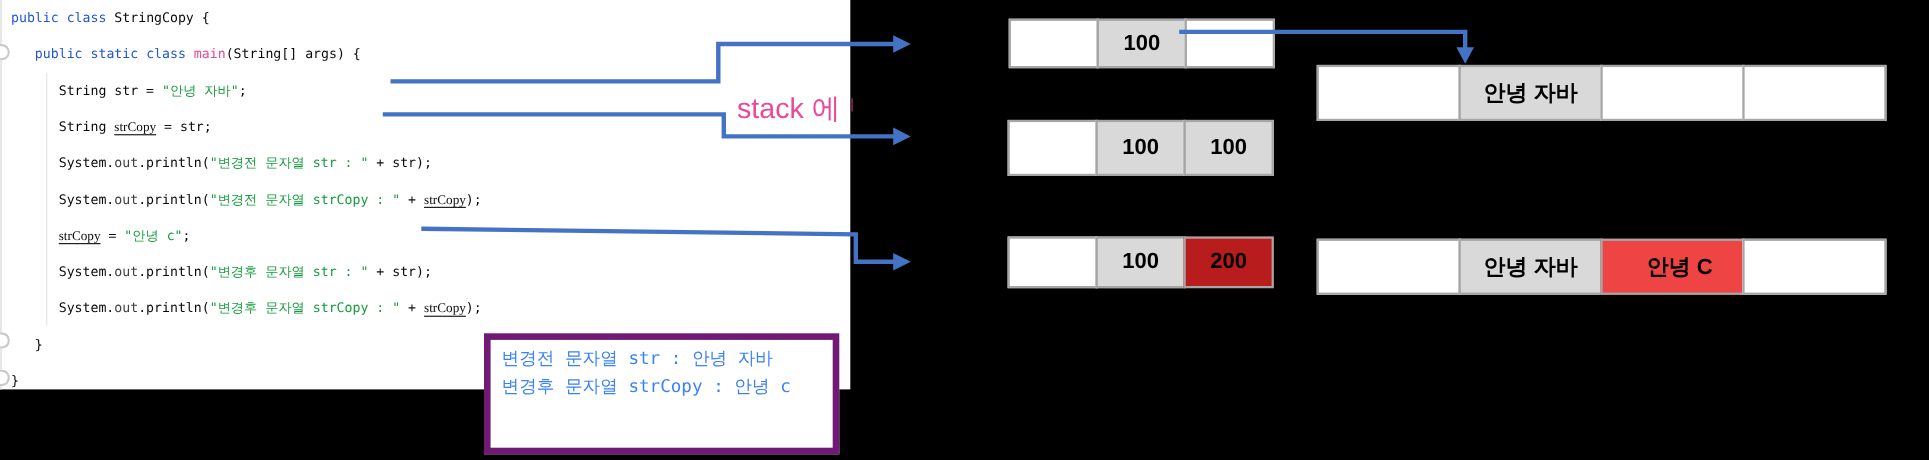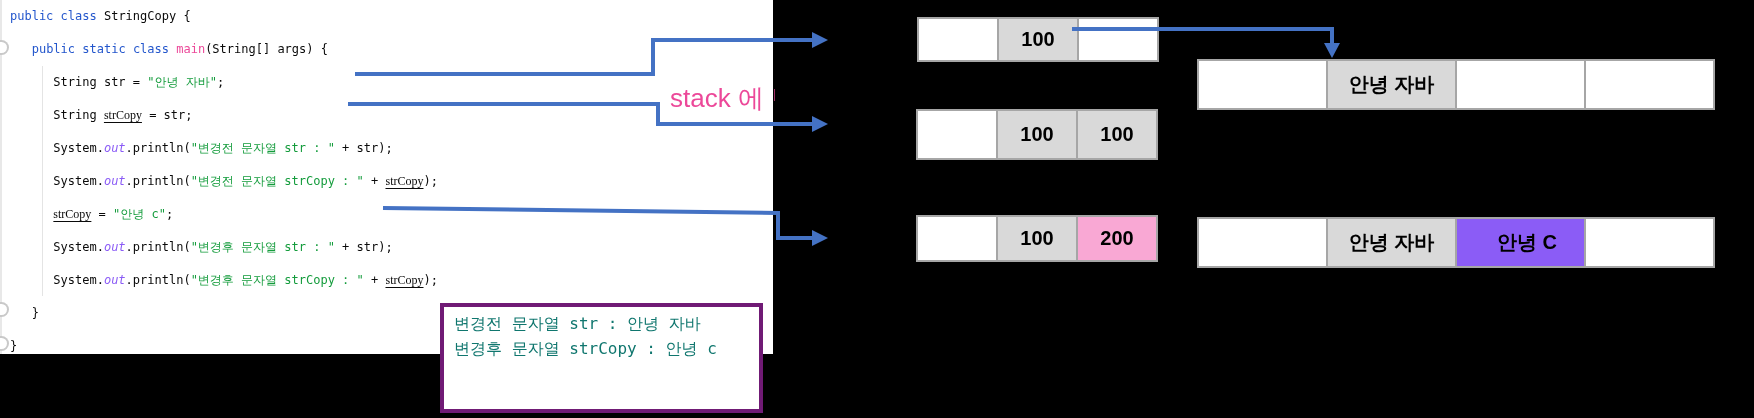--- a/index.html
+++ b/index.html
@@ -14,38 +14,38 @@
   }
   .code-lines{
     position:absolute;left:8px;top:0;width:763px;height:354px;overflow:hidden;
     font-family:"DejaVu Sans Mono","Liberation Mono",monospace;
     font-size:12px;line-height:33px;color:#0a0a0a;
   }
   .code-line{white-space:pre;}
   .tok-kw{color:#2356cc;}
   .tok-str{color:#149c3c;}
   .tok-mth{color:#ec4899;}
-  .tok-out{color:#8b5cf6;font-style:italic;}
+  .tok-out{color:#404040;}
   .tok-und{text-decoration:underline;text-underline-offset:3px;font-family:Liberation Serif, serif;}
   .indent-guide{position:absolute;left:40px;top:66px;width:1px;height:230px;background:#e4e4e4;}
   .fold-marker{
     position:absolute;left:-2px;width:9px;height:15px;background:#fff;
     border:2px solid #c9c9c9;border-left:none;border-radius:0 8px 8px 0;box-sizing:border-box;
   }
   
   .stack-label{
     position:absolute;left:668px;top:85px;width:105px;height:28px;overflow:hidden;
     white-space:nowrap;font-size:26px;line-height:26px;color:#ec4899;
   }
   
   .console-box{
     position:absolute;left:440px;top:303px;width:323px;height:110px;
-    background:#fff;border:4px solid #701a75;box-sizing:border-box;
+    background:#fff;border:6px solid #701a75;box-sizing:border-box;
     font-family:"DejaVu Sans Mono","Liberation Mono",monospace;
-    font-size:16px;line-height:25px;color:#0f766e;
+    font-size:16px;line-height:25px;color:#3b82f6;
     padding:4px 0 0 10px;overflow:hidden;
   }
   .console-line{white-space:pre;}
   .text-cursor{display:inline-block;width:2px;height:17px;background:#000;vertical-align:-3px;}
   
   .mem-table{position:absolute;display:flex;align-items:center;}
   .mem-cell{
     box-sizing:border-box;border:2px solid #a6a6a6;background:#fff;
     display:flex;align-items:center;justify-content:center;
     font-weight:700;font-size:20px;color:#000;
@@ -90,32 +90,32 @@
       <div class="mem-cell" style="width: 82px; height: 45px; background: rgb(255, 255, 255); border-color: rgb(166, 166, 166);"></div>
     </div>
     <div class="mem-table" style="left: 916px; top: 109px;">
       <div class="mem-cell" style="width: 82px; height: 51px; background: rgb(255, 255, 255); border-color: rgb(166, 166, 166);"></div>
       <div class="mem-cell" style="width: 82px; height: 51px; background: rgb(217, 217, 217); border-color: rgb(166, 166, 166);">100</div>
       <div class="mem-cell" style="width: 82px; height: 51px; background: rgb(217, 217, 217); border-color: rgb(166, 166, 166);">100</div>
     </div>
     <div class="mem-table" style="left: 916px; top: 215px;">
       <div class="mem-cell" style="width: 82px; height: 47px; background: rgb(255, 255, 255); border-color: rgb(166, 166, 166);"></div>
       <div class="mem-cell" style="width: 82px; height: 47px; background: rgb(217, 217, 217); border-color: rgb(166, 166, 166);">100</div>
-      <div class="mem-cell" style="width: 82px; height: 47px; background: #f9a8d4; border-color: rgb(166, 166, 166);">200</div>
+      <div class="mem-cell" style="width: 82px; height: 47px; background: #b91c1c; border-color: rgb(166, 166, 166);">200</div>
     </div>
     <div class="mem-table" style="left: 1197px; top: 59px;">
       <div class="mem-cell" style="width: 131px; height: 51px; background: rgb(255, 255, 255); border-color: rgb(166, 166, 166);"></div>
       <div class="mem-cell" style="width: 131px; height: 51px; background: rgb(217, 217, 217); border-color: rgb(166, 166, 166);">안녕 자바</div>
       <div class="mem-cell" style="width: 131px; height: 51px; background: rgb(255, 255, 255); border-color: rgb(166, 166, 166);"></div>
       <div class="mem-cell" style="width: 131px; height: 51px; background: rgb(255, 255, 255); border-color: rgb(166, 166, 166);"></div>
     </div>
     <div class="mem-table" style="left: 1197px; top: 217px;">
       <div class="mem-cell" style="width: 131px; height: 51px; background: rgb(255, 255, 255); border-color: rgb(166, 166, 166);"></div>
       <div class="mem-cell" style="width: 131px; height: 51px; background: rgb(217, 217, 217); border-color: rgb(166, 166, 166);">안녕 자바</div>
-      <div class="mem-cell" style="width: 131px; height: 51px; background: #8b5cf6; border-color: rgb(166, 166, 166); padding-left: 13px;">안녕 C</div>
+      <div class="mem-cell" style="width: 131px; height: 51px; background: #ef4444; border-color: rgb(166, 166, 166); padding-left: 13px;">안녕 C</div>
       <div class="mem-cell" style="width: 131px; height: 51px; background: rgb(255, 255, 255); border-color: rgb(166, 166, 166);"></div>
     </div>
   </div>
 
 <svg class="arrow-overlay" id="arrow-overlay" width="1754" height="418">
     <polyline points="355,74 653,74 653,40 813,40" fill="none" stroke="#4472c4" stroke-width="4"></polyline>
     <polygon points="828,40 812,32 812,48" fill="#4472c4"></polygon>
     <polyline points="348,104 658,104 658,124 813,124" fill="none" stroke="#4472c4" stroke-width="4"></polyline>
     <polygon points="828,124 812,116 812,132" fill="#4472c4"></polygon>
     <polyline points="383,208 778,213 778,238 813,238" fill="none" stroke="#4472c4" stroke-width="4"></polyline>

